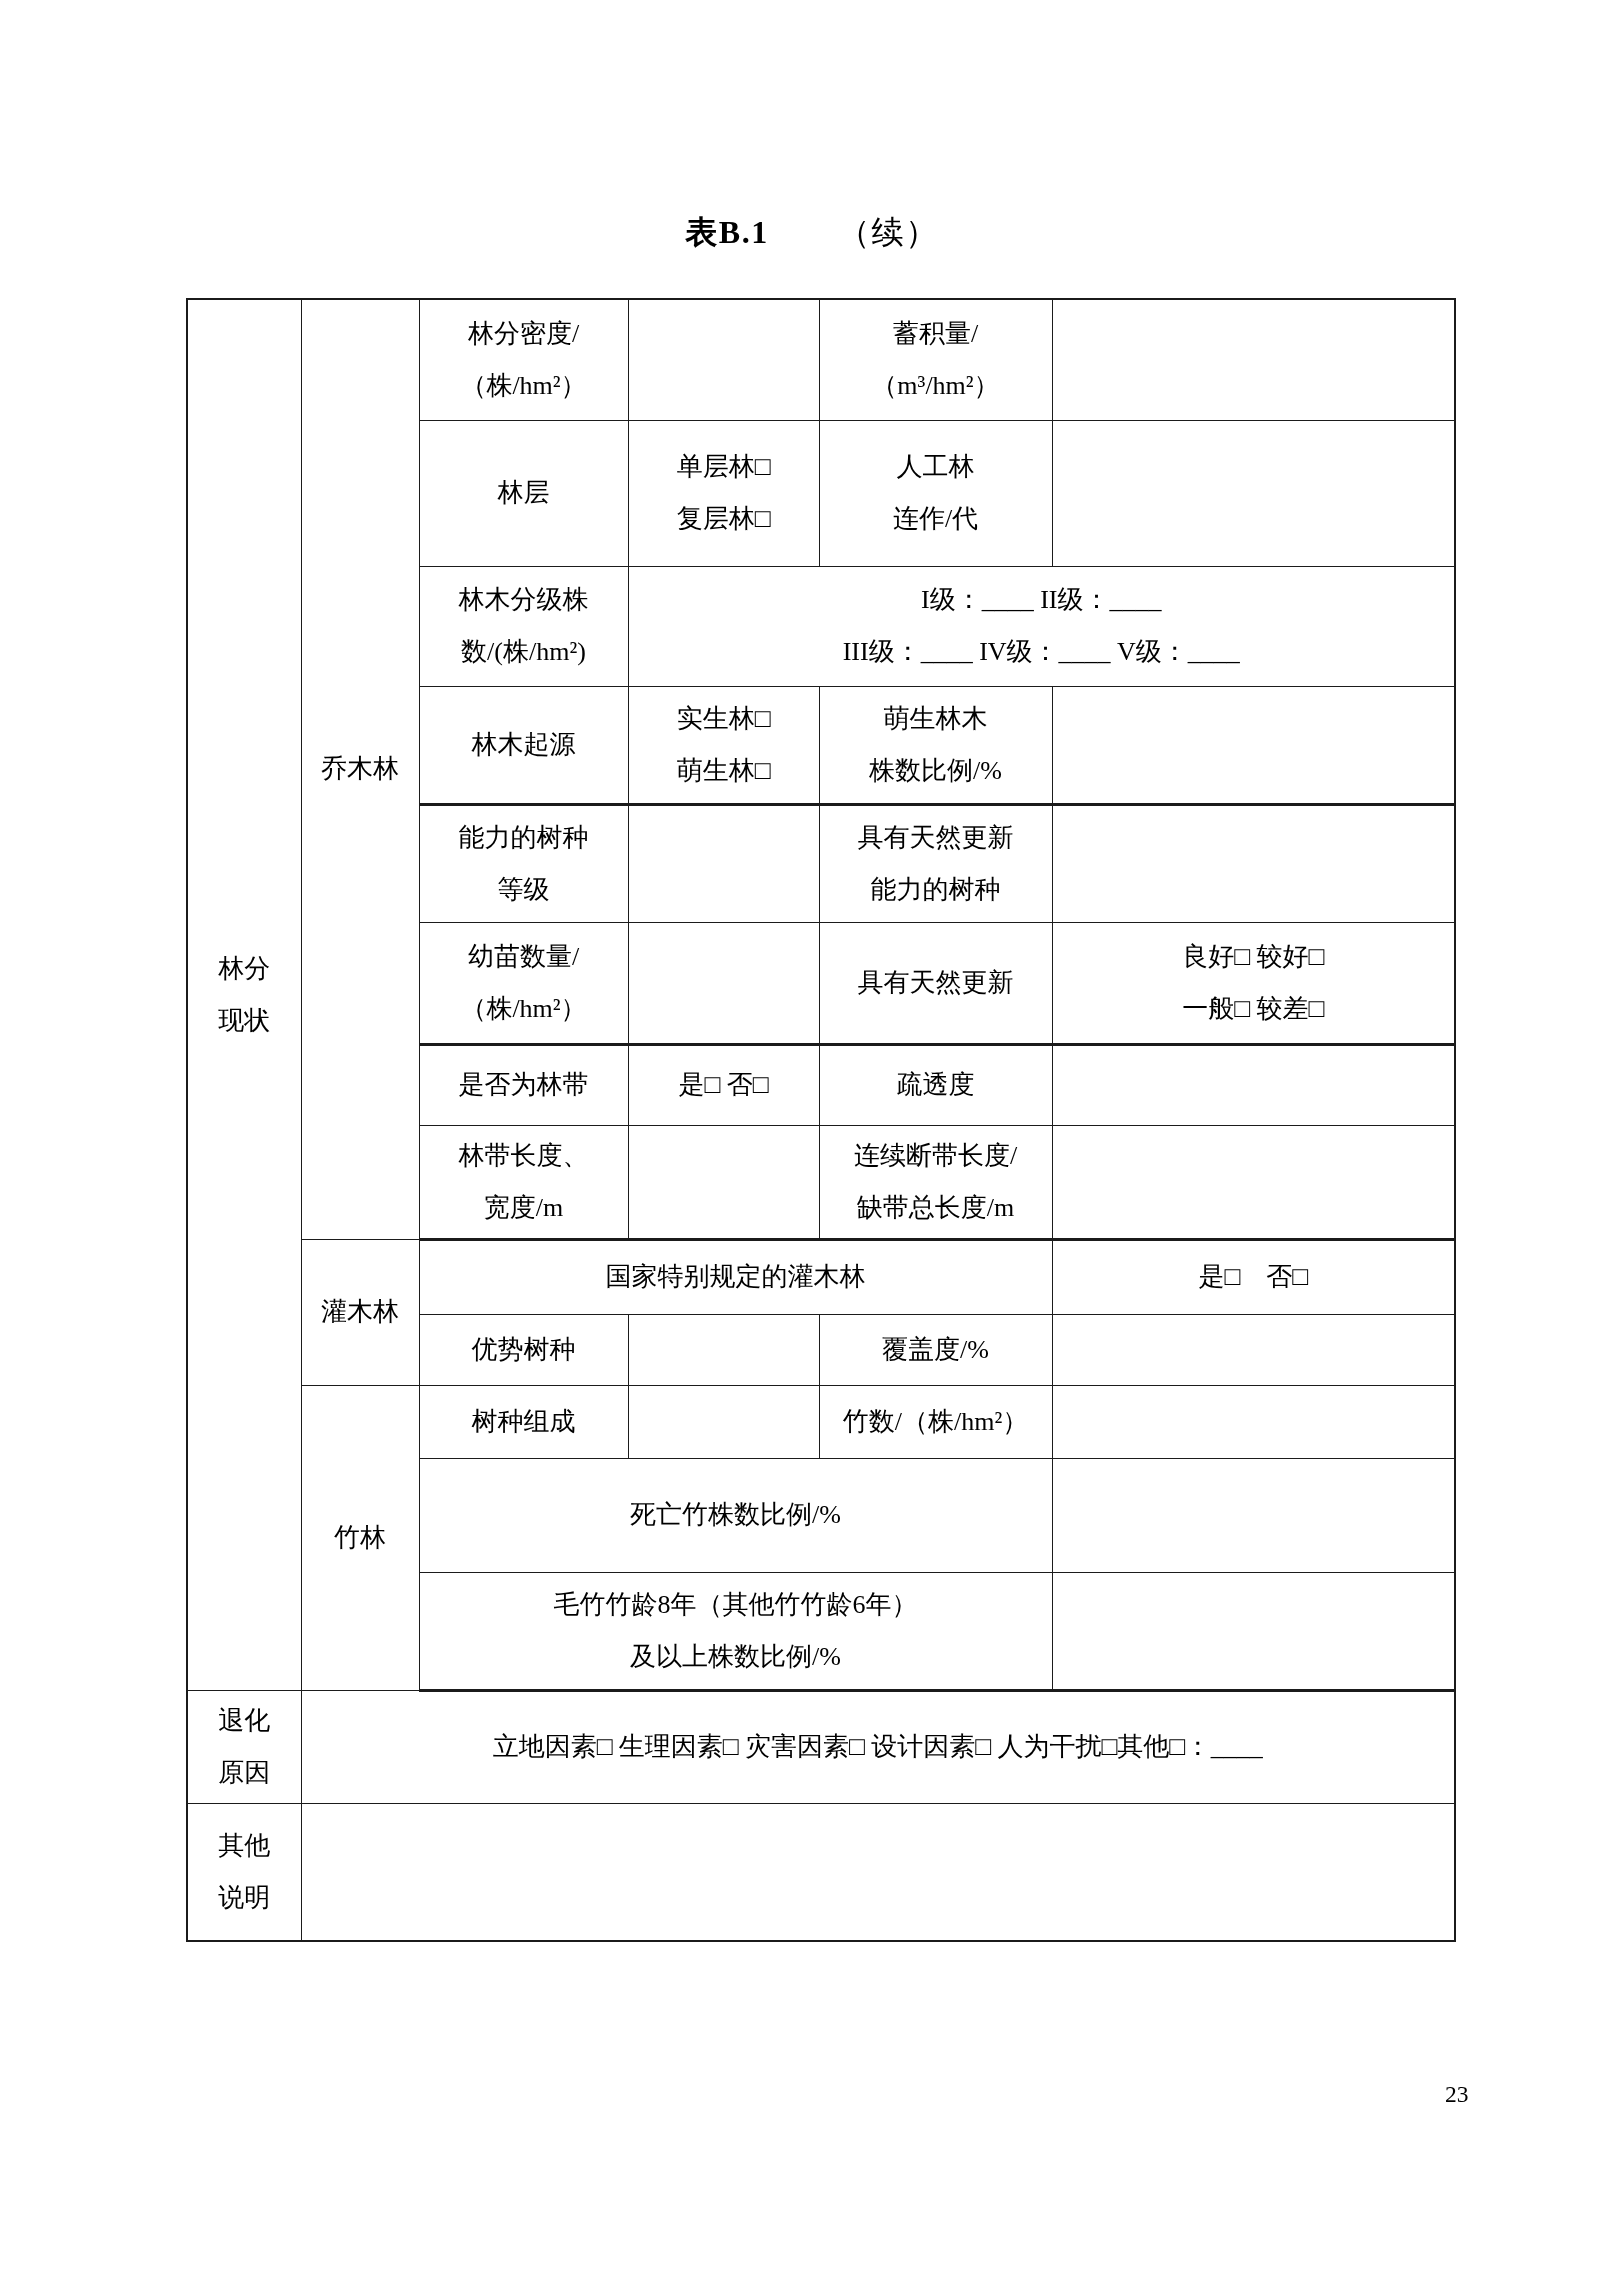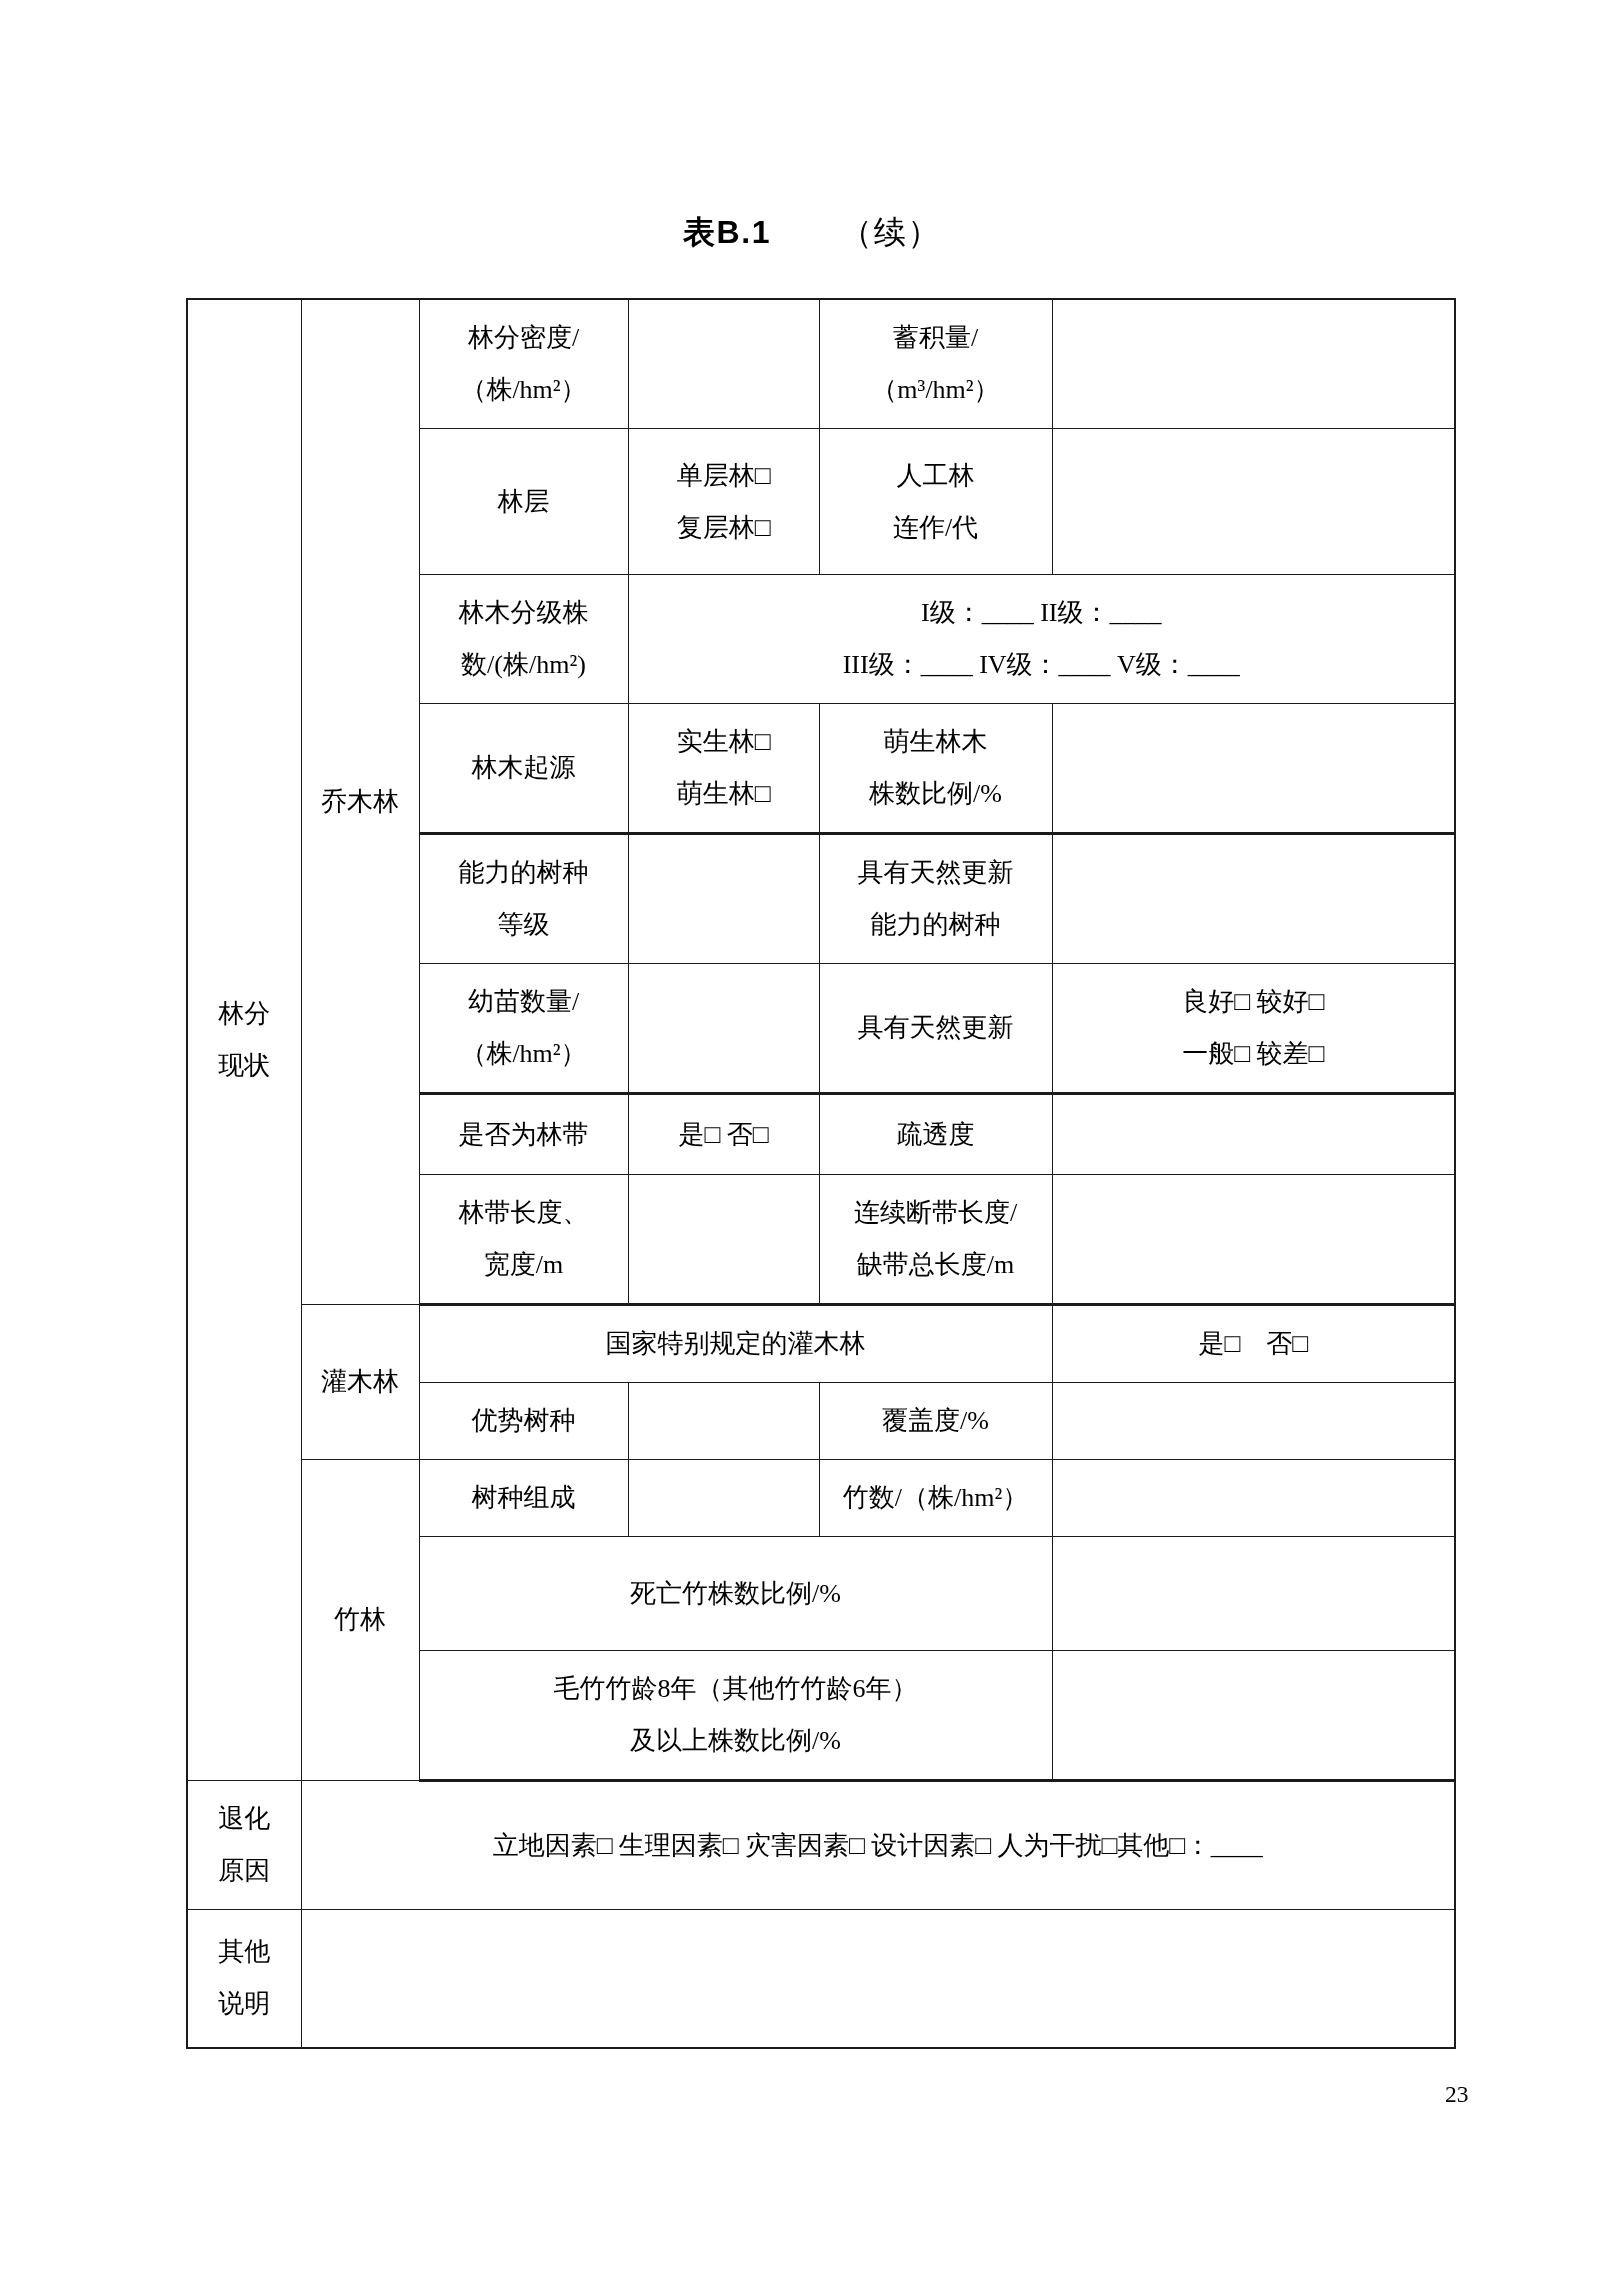--- a/index.html
+++ b/index.html
@@ -10,34 +10,34 @@
     font-family:"Liberation Serif","DejaVu Serif",serif;
     color:#000;
   }
   .title {
     position:absolute; top:211px; left:0; width:100%;
     text-align:center; font-size:32px; letter-spacing:1.6px;
     white-space:nowrap;
   }
   .t-bold {
     font-weight:bold;
-    font-family:Liberation Sans, sans-serif;
+    font-family:Liberation Serif, serif;
   }
   .t-gap { display:inline-block; width:69px; }
   table.form {
     position:absolute; left:186px; top:298px;
     width:1269px;
     border-collapse:collapse; table-layout:fixed;
     border:2.4px solid #1b1b1b;
   }
   table.form td {
     border:1.6px solid #1b1b1b;
     text-align:center; vertical-align:middle;
     font-size:26px; line-height:2.0;
-    padding:12px; overflow:hidden;
+    padding:4px; overflow:hidden;
   }
   tr.hb > td { border-bottom-width:3.2px; }
   td.left { text-align:left; padding-left:6.5px; }
   .ln { display:block; }
   .pagenum {
     position:absolute; left:1425px; top:2081px;
     font-size:23.5px;
     margin-left:20px;
   }
 </style>

